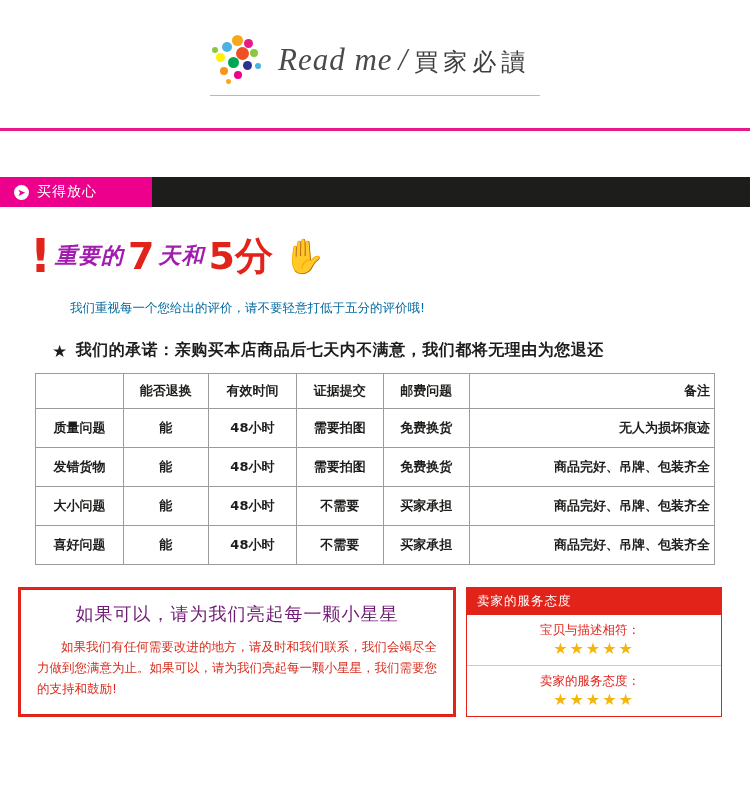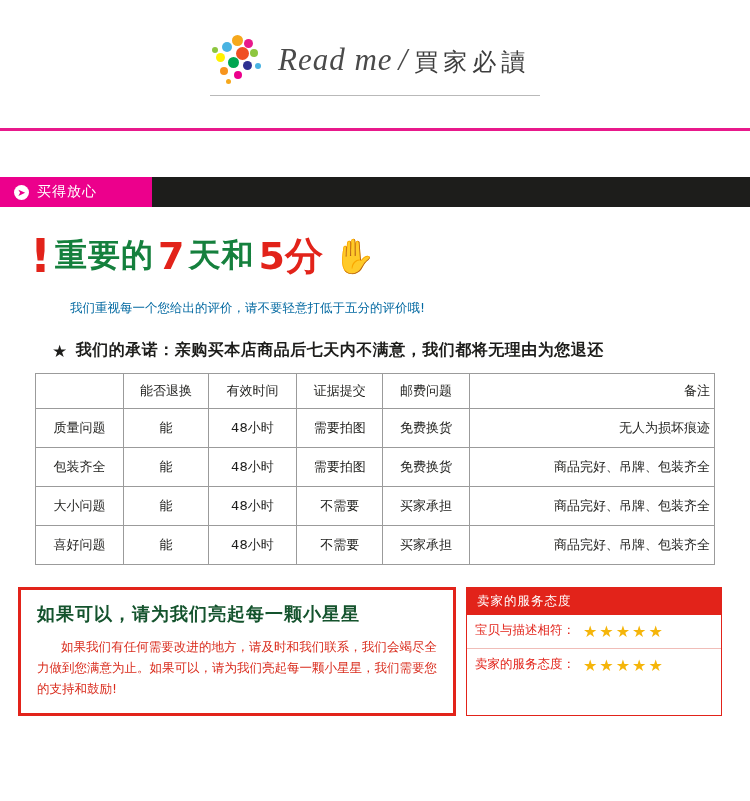--- a/index.html
+++ b/index.html
@@ -124,23 +124,24 @@
     color: #e2231a;
     font-family: "DejaVu Sans", sans-serif;
     font-weight: bold;
     font-size: 46px;
     line-height: 44px;
     margin-right: 4px;
   }
   .hl-black {
     font-family: "DejaVu Sans", sans-serif;
     font-weight: bold;
-    font-size: 32px;
-    color: #15803d;
-    letter-spacing: 1px;
+    font-size: 22px;
+    color: #a21caf;
+    letter-spacing: 1px;
+    font-style: italic;
   }
   .hl-red {
     font-family: "DejaVu Sans", sans-serif;
     font-weight: bold;
     font-size: 38px;
     color: #e2231a;
     margin: 0 4px;
   }
   .hand {
     font-size: 34px;
@@ -180,21 +181,21 @@
     border-collapse: collapse;
     width: 680px;
     margin: 0 auto;
     font-family: "DejaVu Sans", sans-serif;
     font-size: 13px;
   }
   table.policy td, table.policy th {
     border: 1px solid #9b9b9b;
     height: 38px;
     text-align: center;
-    font-weight: normal;
+    font-weight: bold;
     color: #1d1d1b;
     padding: 0 4px;
   }
   table.policy tr.head td {
     height: 34px;
   }
   table.policy td.col0 { width: 86px; }
   table.policy td.col1 { width: 82px; }
   table.policy td.col2 { width: 86px; }
   table.policy td.col3 { width: 84px; }
@@ -208,25 +209,25 @@
     margin: 22px 18px 0 18px;
   }
   .star-box {
     width: 438px;
     border: 3px solid #e2231a;
     box-sizing: border-box;
     padding: 12px 16px 14px 16px;
   }
   .star-title {
     font-family: "DejaVu Sans", sans-serif;
-    font-weight: bold;
+    font-weight: normal;
     font-size: 18px;
-    color: #14532d;
-    letter-spacing: 1px;
-    text-align: left;
+    color: #701a75;
+    letter-spacing: 1px;
+    text-align: center;
     margin-bottom: 10px;
   }
   .star-text {
     font-family: "DejaVu Sans", sans-serif;
     font-size: 12.5px;
     line-height: 21px;
     color: #d92b1c;
     text-indent: 24px;
     text-align: justify;
   }
@@ -239,23 +240,25 @@
   .rating-head {
     background: #e2231a;
     color: #ffffff;
     font-family: "DejaVu Sans", sans-serif;
     font-size: 12.5px;
     padding: 5px 10px;
     letter-spacing: 1px;
   }
   .rating-row {
     display: flex;
+    align-items: center;
     border-bottom: 1px solid #f0bdb8;
     padding: 7px 8px;
     box-sizing: border-box;
+    flex-direction: column;
   }
   .rating-row:last-child { border-bottom: none; }
   .rating-label {
     font-family: "DejaVu Sans", sans-serif;
     font-size: 12.5px;
     color: #e2231a;
     width: 108px;
   }
   .stars {
     letter-spacing: 2px;
@@ -333,21 +336,21 @@
         </tr>
         <tr>
           <td class="col0">质量问题</td>
           <td class="col1">能</td>
           <td class="col2">48小时</td>
           <td class="col3">需要拍图</td>
           <td class="col4">免费换货</td>
           <td class="col5">无人为损坏痕迹</td>
         </tr>
         <tr>
-          <td class="col0">包装齐全</td>
+          <td class="col0">发错货物</td>
           <td class="col1">能</td>
           <td class="col2">48小时</td>
           <td class="col3">需要拍图</td>
           <td class="col4">免费换货</td>
           <td class="col5">商品完好、吊牌、包装齐全</td>
         </tr>
         <tr>
           <td class="col0">大小问题</td>
           <td class="col1">能</td>
           <td class="col2">48小时</td>

